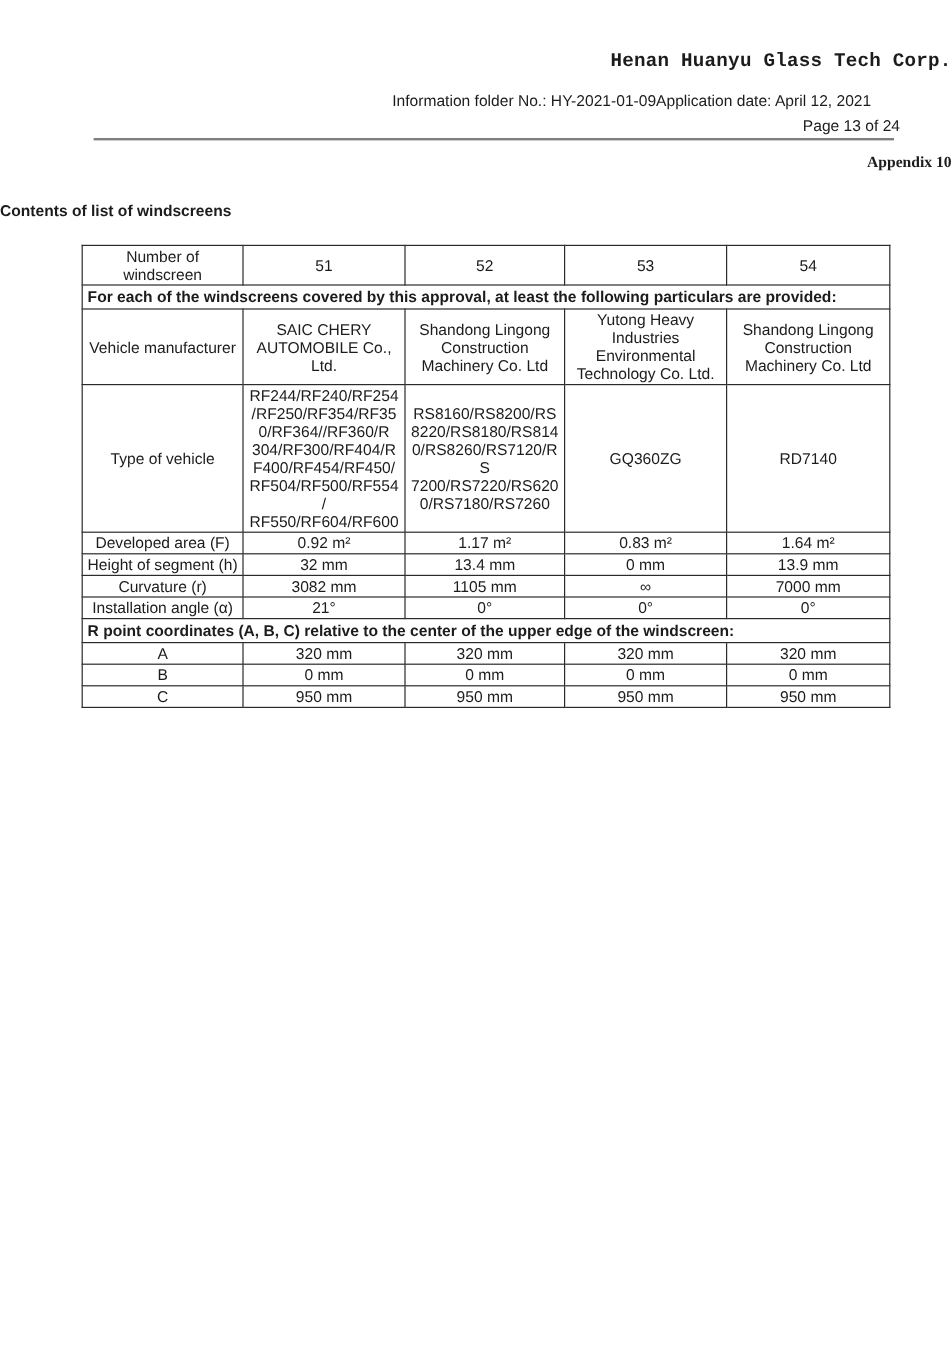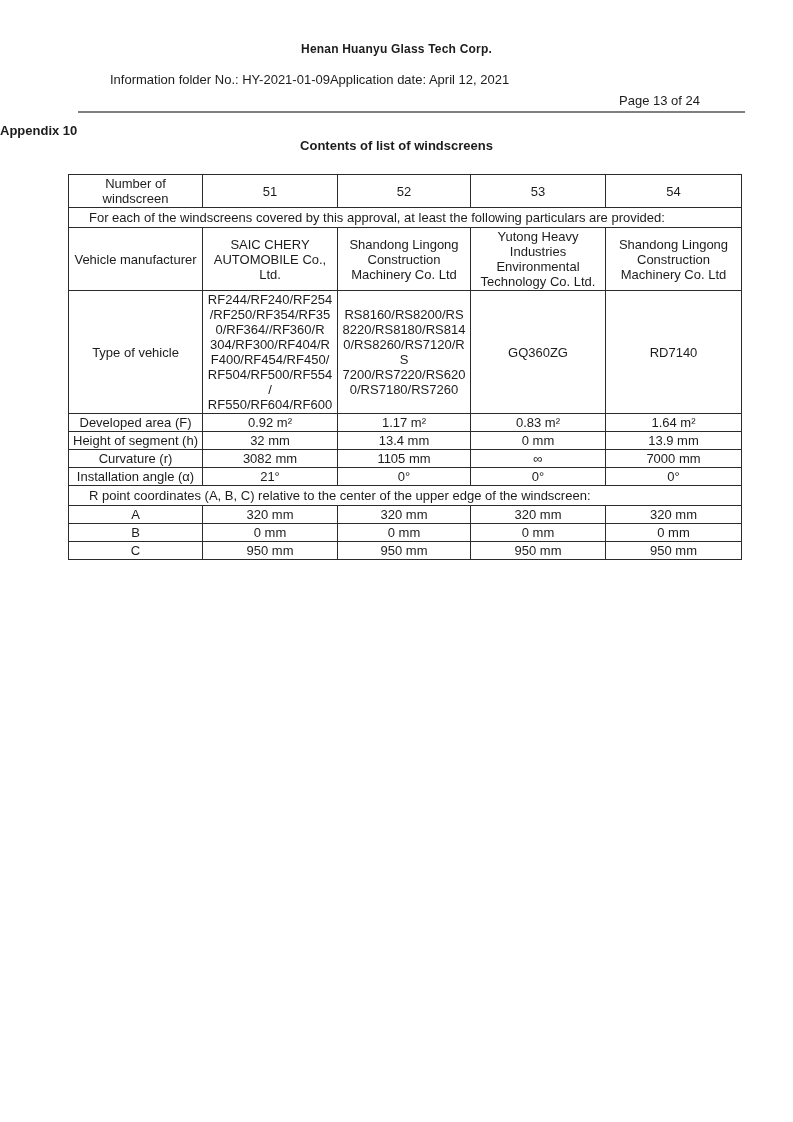--- a/index.html
+++ b/index.html
@@ -8,74 +8,77 @@
     width: 793px;
     height: 1122px;
     font-family: "Liberation Sans", "DejaVu Sans", sans-serif;
     font-size: 13px;
     color: #1c1c1c;
     position: relative;
     overflow: hidden;
   }
   .title {
     margin-top: 42px;
-    text-align: center;
-    font-size: 12px;
+    text-align: right;
+    font-size: 16px;
     font-weight: bold;
     letter-spacing: 0.2px;
+    font-family: Liberation Mono, monospace;
   }
   .info-row {
     margin-top: 16px;
     padding-left: 110px;
-    padding-right: 25px;
+    padding-right: 67px;
     display: flex;
-    justify-content: flex-start;
+    justify-content: flex-end;
     line-height: 15px;
   }
   .page-num-row {
     margin-top: 6px;
-    padding-right: 93px;
+    padding-right: 43px;
     text-align: right;
     line-height: 15px;
   }
   .rule {
     margin: 3px 0 0 78px;
     width: 667px;
     height: 2px;
     background: #7f7f7f;
   }
   .appendix-title {
     margin-top: 10px;
-    text-align: left;
+    text-align: right;
     font-weight: bold;
+    font-family: Liberation Serif, serif;
   }
   .appendix-subtitle {
-    margin-top: 0;
-    text-align: center;
+    margin-top: 25px;
+    text-align: left;
     font-weight: bold;
   }
   table.ws-table {
     margin: 21px 0 0 68px;
     width: 673px;
     border-collapse: collapse;
     table-layout: fixed;
     border-radius: 31px;
   }
   table.ws-table td {
     border: 1px solid #2b2b2b;
     text-align: center;
     vertical-align: middle;
     padding: 1px 4px;
     line-height: 15px;
     overflow-wrap: break-word;
     word-wrap: break-word;
   }
   table.ws-table td.note {
     text-align: left;
-    padding: 2px 20px;
+    padding: 2px 4px;
+    font-weight: bold;
   }
 </style>
 </head>
 <body>
 
 <div class="page">
 
   <div class="title">Henan Huanyu Glass Tech Corp.</div>
 
   <div class="info-row">

